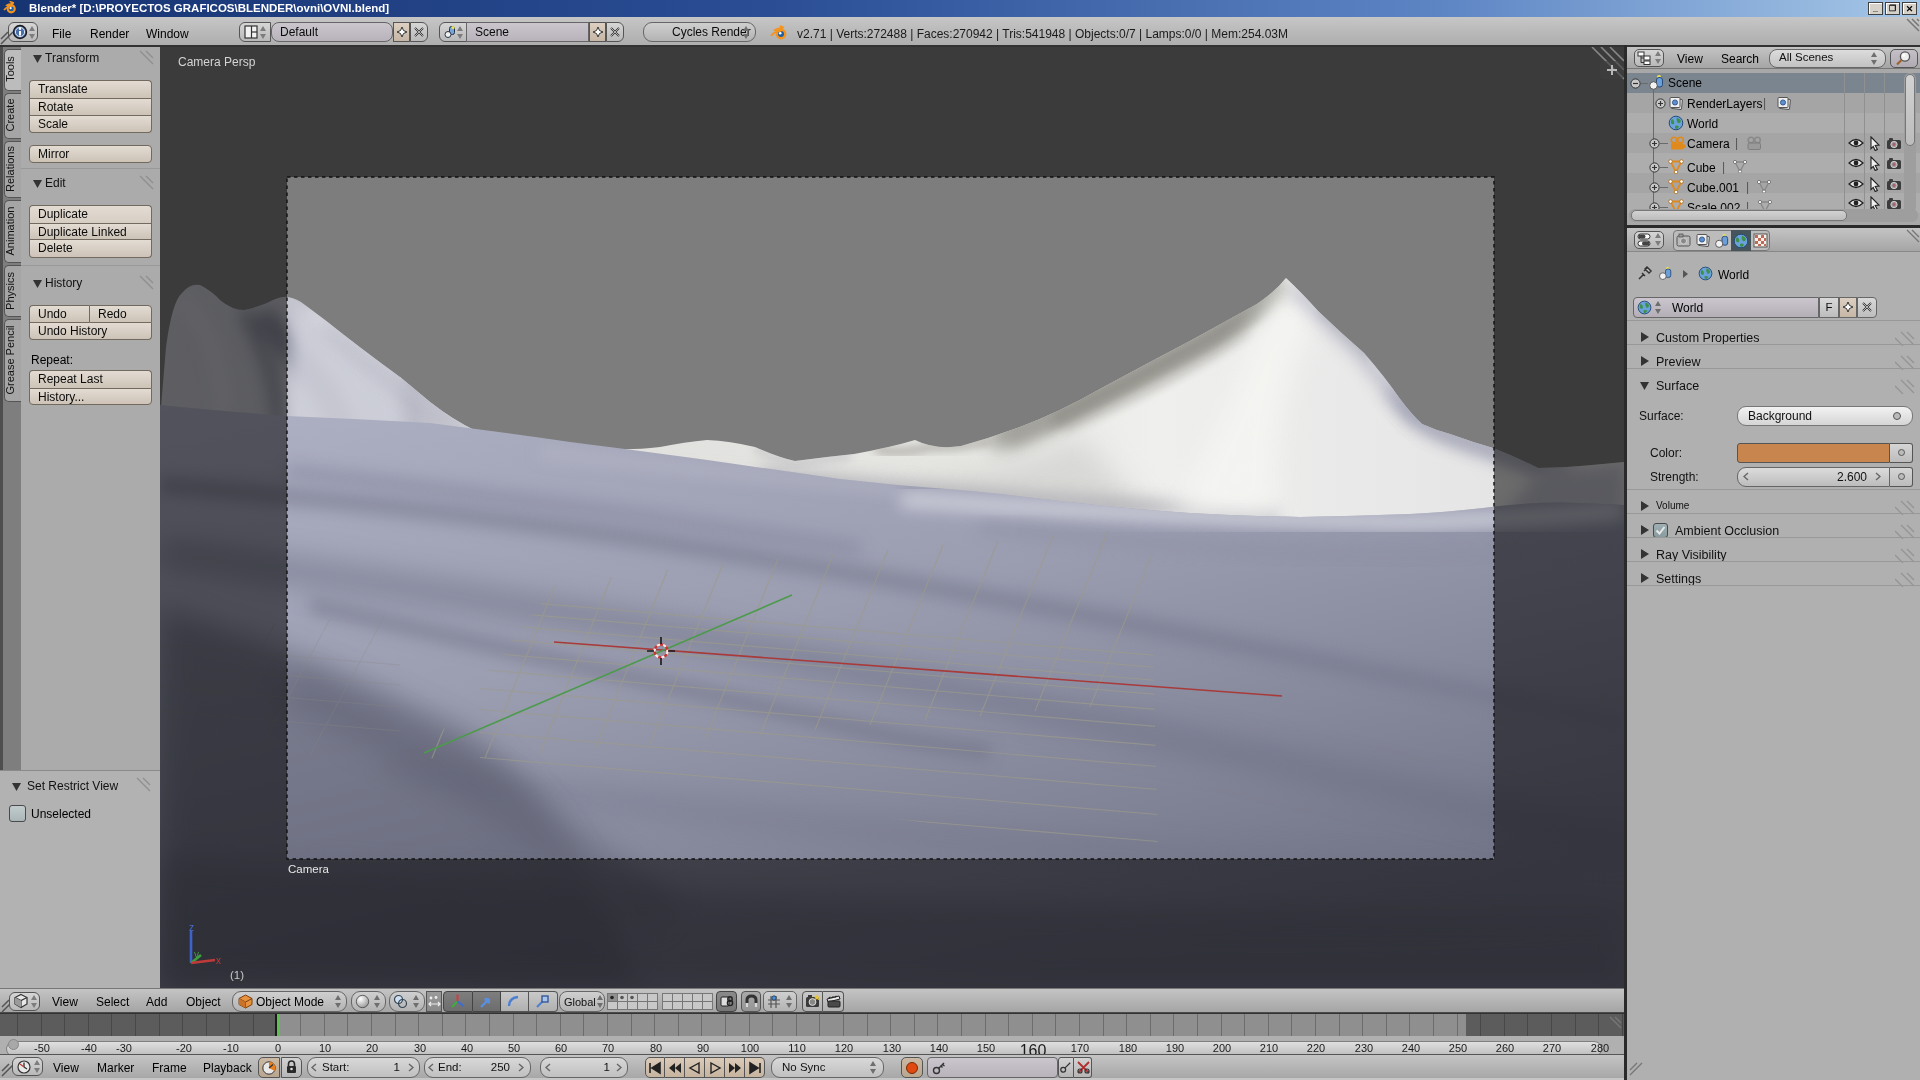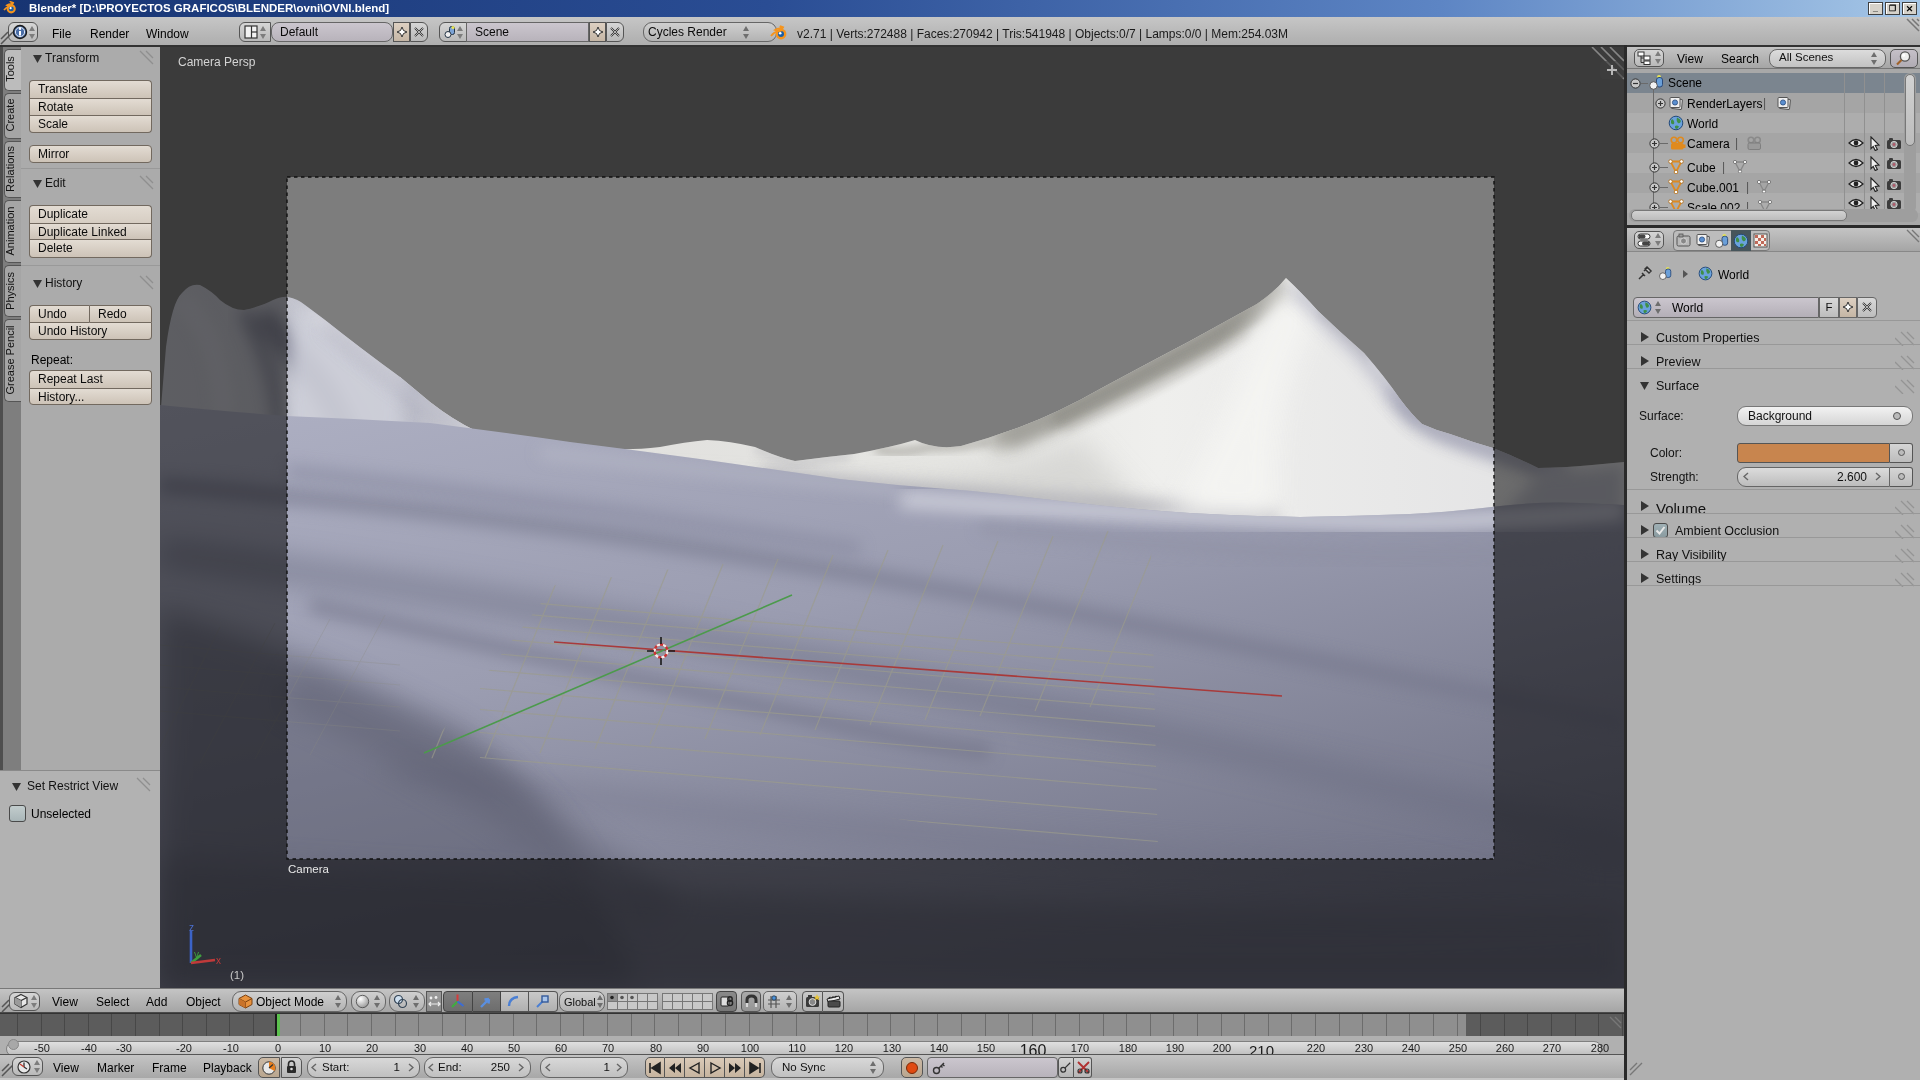--- a/index.html
+++ b/index.html
@@ -84,21 +84,21 @@
  <div class="abs fld" style="left:466px;top:22px;width:123px;height:20px;border-radius:0;line-height:18px;padding-left:8px;">Scene</div>
  <div class="abs" style="left:589px;top:22px;width:17px;height:20px;background:linear-gradient(#ddd0c2,#c5b6a5);border:1px solid #555;"></div>
  <svg class="abs" style="left:592px;top:26px" width="12" height="12" viewBox="0 0 12 12">
         <path d="M6 1 L7.5 4.5 L11 6 L7.5 7.5 L6 11 L4.5 7.5 L1 6 L4.5 4.5 Z" fill="#fff" stroke="#333" stroke-width="1"></path>
       </svg>
  <div class="abs" style="left:606px;top:22px;width:18px;height:20px;background:linear-gradient(#d6d6d6,#b9b9b9);border:1px solid #555;border-radius:0 6px 6px 0;"></div>
  <svg class="abs" style="left:609px;top:26px" width="12" height="12" viewBox="0 0 12 12">
         <path d="M2 2 L10 10 M10 2 L2 10" stroke="#2a2a2a" stroke-width="1.8"></path>
         <path d="M2 2 L10 10 M10 2 L2 10" stroke="#eee" stroke-width="0.7"></path>
       </svg>
- <div class="abs dd" style="left:643px;top:22px;width:134px;height:20px;line-height:18px;padding-left:4px;">Cycles Render</div>
+ <div class="abs dd" style="left:643px;top:22px;width:113px;height:20px;line-height:18px;padding-left:28px;">Cycles Render</div>
  <svg class="abs" style="left:742px;top:25px" width="8" height="15" viewBox="0 0 8 15">
         <path d="M4 1 L7 6 L1 6 Z" fill="#6e6e6e"></path>
         <path d="M4 14 L7 9 L1 9 Z" fill="#6e6e6e"></path>
       </svg>
  <svg class="abs" style="left:770px;top:25px" width="19" height="17" viewBox="0 0 19 17">
         <circle cx="11" cy="9" r="5.4" fill="#f5941d"></circle>
         <circle cx="11" cy="9" r="3" fill="#1a5fa8"></circle>
         <circle cx="10.2" cy="8.2" r="1.3" fill="#fff"></circle>
         <path d="M1 11 Q4 7 8.5 6.2 L5 5 Q8.5 2.6 12.5 4 L10 1.2 L14 2.6" stroke="#f5941d" stroke-width="1.8" fill="none"></path>
       </svg>
@@ -507,21 +507,21 @@
   <div class="abs" style="left:770px;top:0px;width:40px;text-align:center;font-size:11px;color:#1a1a1a;">110</div>
   <div class="abs" style="left:817px;top:0px;width:40px;text-align:center;font-size:11px;color:#1a1a1a;">120</div>
   <div class="abs" style="left:865px;top:0px;width:40px;text-align:center;font-size:11px;color:#1a1a1a;">130</div>
   <div class="abs" style="left:912px;top:0px;width:40px;text-align:center;font-size:11px;color:#1a1a1a;">140</div>
   <div class="abs" style="left:959px;top:0px;width:40px;text-align:center;font-size:11px;color:#1a1a1a;">150</div>
   <div class="abs" style="left:1006px;top:0px;width:40px;text-align:center;font-size:16px;color:#1a1a1a;text-decoration:underline;">160</div>
   <div class="abs" style="left:1053px;top:0px;width:40px;text-align:center;font-size:11px;color:#1a1a1a;">170</div>
   <div class="abs" style="left:1101px;top:0px;width:40px;text-align:center;font-size:11px;color:#1a1a1a;">180</div>
   <div class="abs" style="left:1148px;top:0px;width:40px;text-align:center;font-size:11px;color:#1a1a1a;">190</div>
   <div class="abs" style="left:1195px;top:0px;width:40px;text-align:center;font-size:11px;color:#1a1a1a;">200</div>
-  <div class="abs" style="left:1242px;top:0px;width:40px;font-size:15px;color:#1a1a1a;">210</div>
+  <div class="abs" style="left:1242px;top:0px;width:40px;text-align:center;font-size:11px;color:#1a1a1a;">210</div>
   <div class="abs" style="left:1289px;top:0px;width:40px;text-align:center;font-size:11px;color:#1a1a1a;">220</div>
   <div class="abs" style="left:1337px;top:0px;width:40px;text-align:center;font-size:11px;color:#1a1a1a;">230</div>
   <div class="abs" style="left:1384px;top:0px;width:40px;text-align:center;font-size:11px;color:#1a1a1a;">240</div>
   <div class="abs" style="left:1431px;top:0px;width:40px;text-align:center;font-size:11px;color:#1a1a1a;">250</div>
   <div class="abs" style="left:1478px;top:0px;width:40px;text-align:center;font-size:11px;color:#1a1a1a;">260</div>
   <div class="abs" style="left:1525px;top:0px;width:40px;text-align:center;font-size:11px;color:#1a1a1a;">270</div>
   <div class="abs" style="left:1573px;top:0px;width:40px;text-align:center;font-size:11px;color:#1a1a1a;">280</div>
  </div>
  <div class="abs" style="left:8px;top:26px;width:11px;height:11px;border-radius:50%;background:#a8a8a8;border:1px solid #888;"></div>
  <svg class="abs" style="left:1604px;top:3px" width="18" height="16" viewBox="0 0 18 16">
@@ -962,21 +962,21 @@
  <div class="abs" style="left:180px;top:245px;width:60px;text-align:right;font-size:12px;color:#111;">2.600</div>
  <svg class="abs" style="left:248px;top:247px" width="6" height="9" viewBox="0 0 6 9">
         <path d="M1 1 L5 4.5 L1 8" stroke="#666" stroke-width="1.4" fill="none"></path>
       </svg>
  <div class="abs" style="left:263px;top:242px;width:23px;height:20px;background:linear-gradient(#d5d5d5,#bcbcbc);border:1px solid #555;border-left:none;border-radius:0 3px 3px 0;"></div>
  <div class="abs" style="left:271px;top:248px;width:7px;height:7px;border:1.5px solid #555;border-radius:50%;background:#bbb;"></div>
  <div class="abs" style="left:0;top:264px;width:293px;height:1px;background:#989898;"></div>
  <svg class="abs" style="left:14px;top:276px" width="8" height="10" viewBox="0 0 8 10">
         <path d="M0 0 L8 5 L0 10 Z" fill="#333"></path>
       </svg>
- <div class="abs" style="left:29px;top:275px;font-size:15px;color:#111;">Volume</div>
+ <div class="abs" style="left:29px;top:275px;font-size:10px;color:#111;">Volume</div>
  <svg class="abs" style="left:268px;top:275px" width="20" height="15" viewBox="0 0 20 15">
         <path d="M6 1 L19 14 M12 1 L19 8 M0 7 L8 15" stroke="#949494" stroke-width="1.3"></path>
       </svg>
  <div class="abs" style="left:0;top:288px;width:293px;height:1px;background:#989898;"></div>
  <svg class="abs" style="left:14px;top:300px" width="8" height="10" viewBox="0 0 8 10">
         <path d="M0 0 L8 5 L0 10 Z" fill="#333"></path>
       </svg>
  <div class="abs" style="left:26px;top:298px;width:15px;height:15px;background:linear-gradient(#9fb0b5,#8a9ba0);border:1px solid #4a4a4a;border-radius:3px;"></div>
  <svg class="abs" style="left:28px;top:300px" width="11" height="11" viewBox="0 0 11 11">
         <path d="M1.5 5.5 L4.5 8.5 L9.5 2" stroke="#e8e8e8" stroke-width="2" fill="none"></path>

